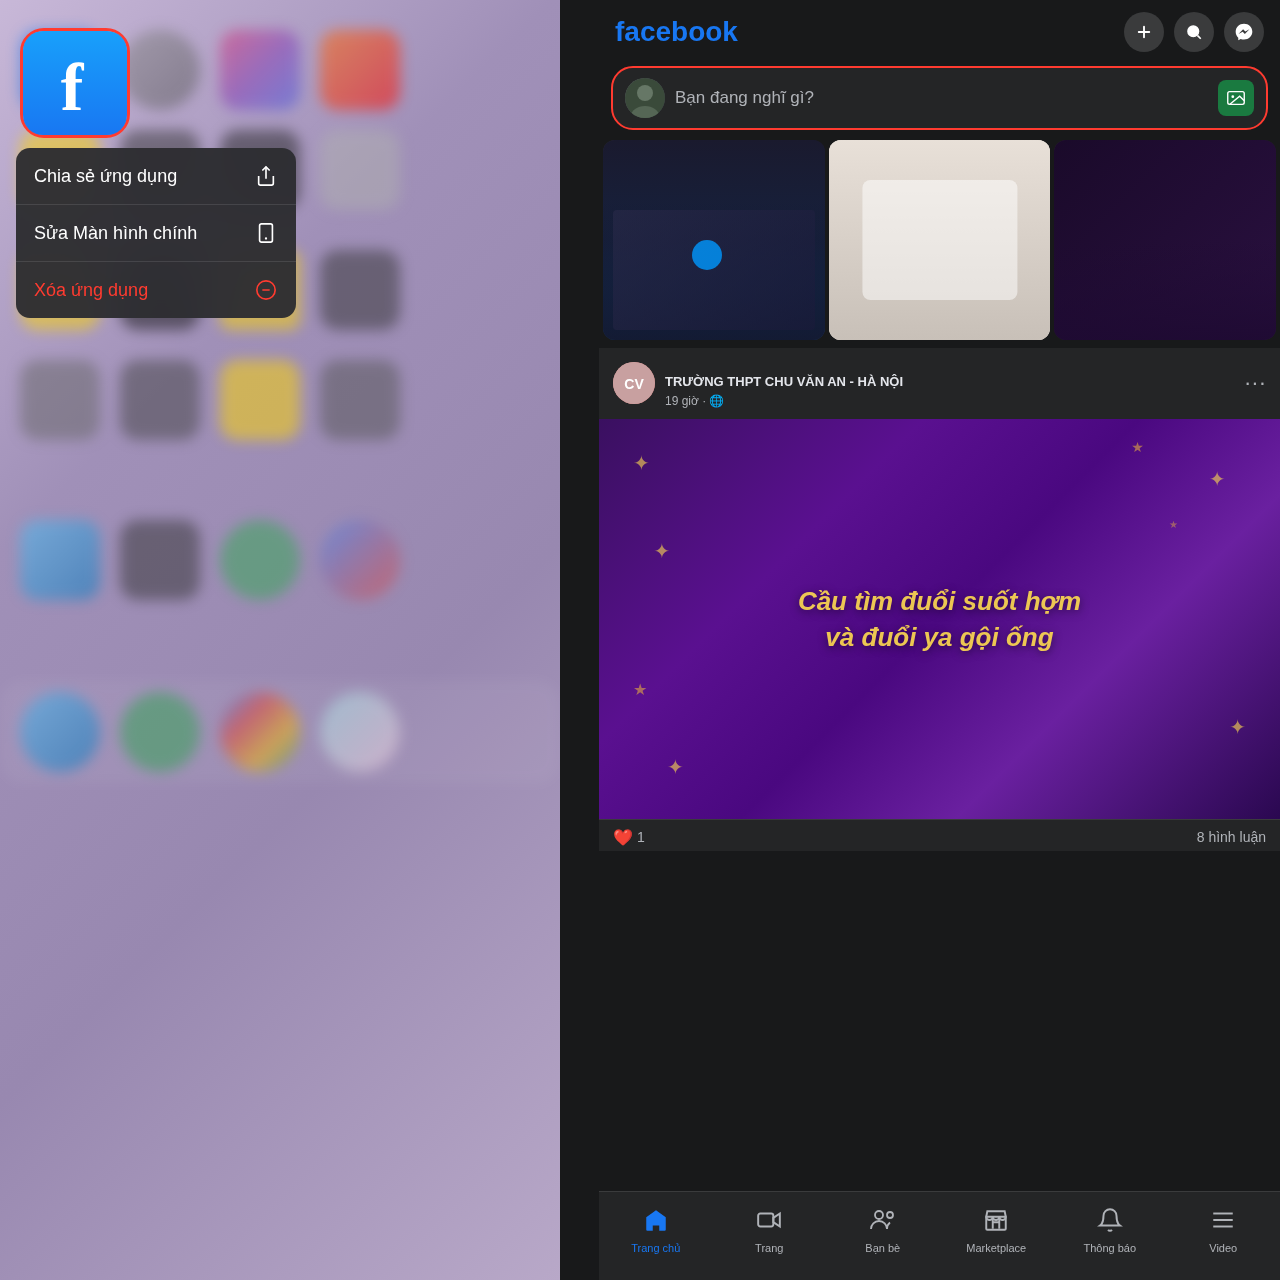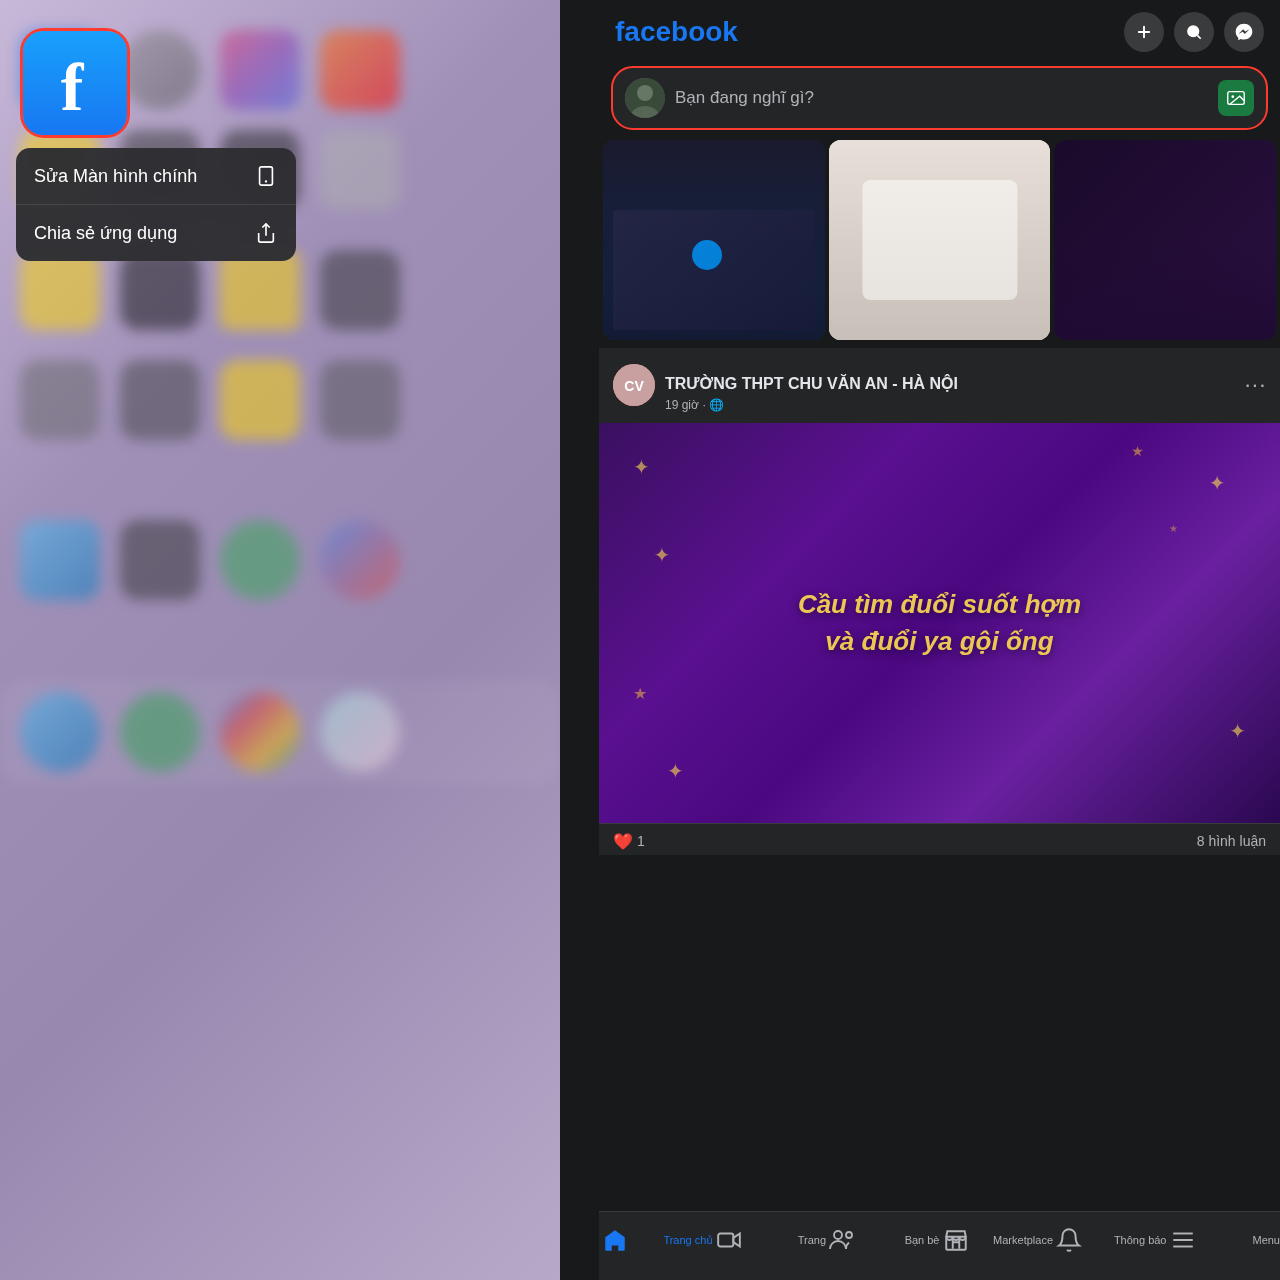--- a/index.html
+++ b/index.html
@@ -309,26 +309,25 @@
       display: flex;
       background: #242526;
       border-top: 1px solid #3a3b3c;
       padding: 8px 0 20px;
       height: auto;
     }
 
     .nav-item {
       flex: 1;
       display: flex;
-      flex-direction: row;
+      flex-direction: column;
       align-items: center;
       gap: 8px;
       cursor: pointer;
       padding: 6px 0;
-      justify-content: space-between;
     }
 
     .nav-icon-wrap {
       position: relative;
       width: 32px;
       height: 28px;
       display: flex;
       align-items: center;
       justify-content: center;
     }
@@ -429,36 +428,45 @@
     </div>
   </div>
 
   <div class="fb-icon-wrapper">
     <div class="fb-icon">
       <span class="fb-f">f</span>
     </div>
   </div>
 
   <div class="context-menu">
-    <div class="menu-item">
-      <span class="menu-item-text">Sửa Màn hình chính</span>
-      <div class="menu-item-icon">
-        <svg width="22" height="22" viewBox="0 0 24 24" fill="none" stroke="white" stroke-width="1.8">
-          <rect x="5" y="2" width="14" height="20" rx="2" ry="2"></rect>
-          <line x1="12" y1="18" x2="12" y2="18" stroke-linecap="round" stroke-width="2.5"></line>
-        </svg>
-      </div>
-    </div>
     <div class="menu-item">
       <span class="menu-item-text">Chia sẻ ứng dụng</span>
       <div class="menu-item-icon">
         <svg width="22" height="22" viewBox="0 0 24 24" fill="none" stroke="white" stroke-width="1.8">
           <path d="M4 12v8a2 2 0 002 2h12a2 2 0 002-2v-8"></path>
           <polyline points="16 6 12 2 8 6"></polyline>
           <line x1="12" y1="2" x2="12" y2="15"></line>
+        </svg>
+      </div>
+    </div>
+    <div class="menu-item">
+      <span class="menu-item-text">Sửa Màn hình chính</span>
+      <div class="menu-item-icon">
+        <svg width="22" height="22" viewBox="0 0 24 24" fill="none" stroke="white" stroke-width="1.8">
+          <rect x="5" y="2" width="14" height="20" rx="2" ry="2"></rect>
+          <line x1="12" y1="18" x2="12" y2="18" stroke-linecap="round" stroke-width="2.5"></line>
+        </svg>
+      </div>
+    </div>
+    <div class="menu-item">
+      <span class="menu-item-text red">Xóa ứng dụng</span>
+      <div class="menu-item-icon">
+        <svg width="22" height="22" viewBox="0 0 24 24" fill="none" stroke="#ff3b30" stroke-width="1.8">
+          <circle cx="12" cy="12" r="10"></circle>
+          <line x1="8" y1="12" x2="16" y2="12"></line>
         </svg>
       </div>
     </div>
   </div>
 </div>
 
 <div class="right-panel">
 
   <div class="fb-header">
     <span class="fb-title">facebook</span>
@@ -535,21 +543,21 @@
 
     <div class="post-card">
       <div class="post-header">
         <div class="post-avatar">
           <svg width="42" height="42" viewBox="0 0 42 42">
             <circle cx="21" cy="21" r="21" fill="#c8a0a0"></circle>
             <text x="21" y="27" text-anchor="middle" font-size="14" fill="#fff" font-weight="bold">CV</text>
           </svg>
         </div>
         <div class="post-meta">
-          <span class="post-author" style="font-size:16px;line-height:1.3;margin-top:16px;">TRƯỜNG THPT CHU VĂN AN - HÀ NỘI</span>
+          <span class="post-author" style="font-size:13px;line-height:1.3;margin-top:16px;">TRƯỜNG THPT CHU VĂN AN - HÀ NỘI</span>
           <span class="post-time">19 giờ · 🌐</span>
         </div>
         <span class="post-more">···</span>
       </div>
 
       <div class="post-content-img">
 
         <div class="sparkle" style="top:8%;left:5%;">✦</div>
         <div class="sparkle" style="top:12%;right:8%;">✦</div>
         <div class="sparkle" style="top:30%;left:8%;">✦</div>
@@ -630,16 +638,16 @@
     </div>
 
     <div class="nav-item">
       <div class="nav-icon-wrap">
         <svg width="26" height="26" viewBox="0 0 24 24" fill="none" stroke="#b0b3b8" stroke-width="1.8">
           <line x1="3" y1="6" x2="21" y2="6"></line>
           <line x1="3" y1="12" x2="21" y2="12"></line>
           <line x1="3" y1="18" x2="21" y2="18"></line>
         </svg>
       </div>
-      <span class="nav-label">Menu</span>
+      <span class="nav-label">Video</span>
     </div>
   </div>
 </div>
 
 </body></html>

